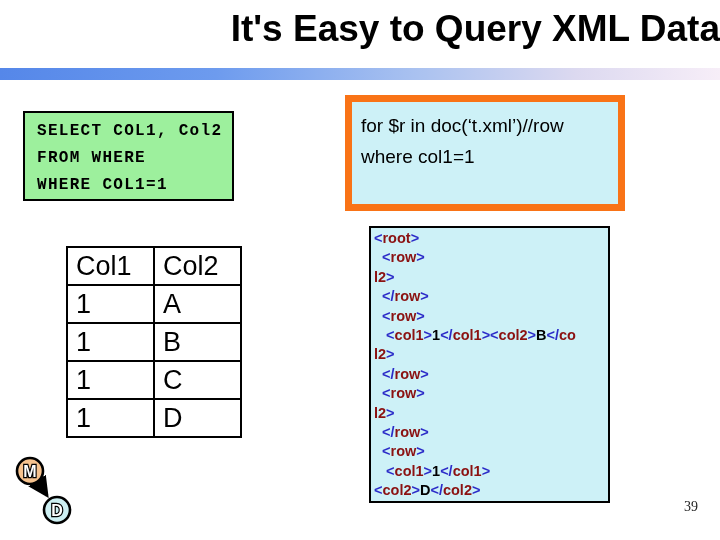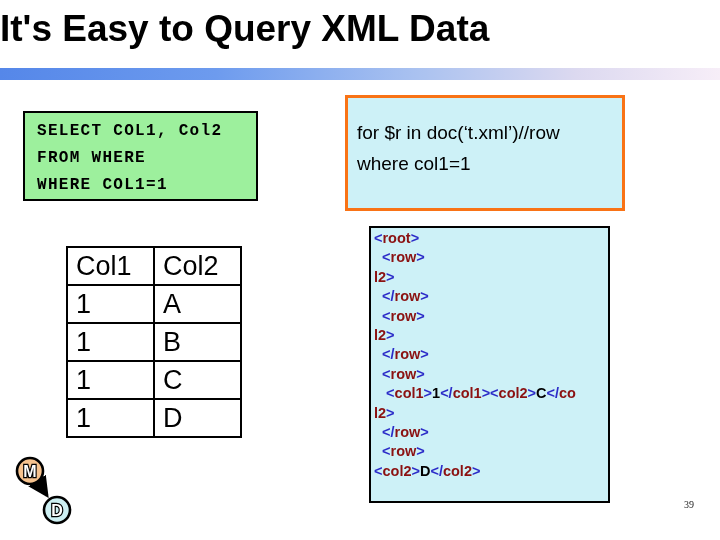--- a/index.html
+++ b/index.html
@@ -5,48 +5,48 @@
   html, body { margin: 0; padding: 0; }
   body {
     width: 720px; height: 540px;
     background: #ffffff;
     position: relative;
     overflow: hidden;
     font-family: "Liberation Sans", sans-serif;
   }
   .slide-title {
     position: absolute; top: 8px; left: 0; width: 720px;
-    text-align: left;
+    text-align: right;
     font-size: 37px; font-weight: bold; color: #000;
     letter-spacing: 0px;
   }
   .accent-bar {
     position: absolute; top: 68px; left: 0; width: 720px; height: 12px;
     background: linear-gradient(to right,
       var(--accent-bar-start) 0%, #6d9bee 30%, #aac2f0 58%,
       #dcd9f0 80%, var(--accent-bar-end) 100%);
   }
   .sql-box {
-    position: absolute; left: 23px; top: 111px; width: 235px; height: 90px;
+    position: absolute; left: 23px; top: 111px; width: 211px; height: 90px;
     background: var(--sql-box-bg);
     border: 2px solid #000;
     box-sizing: border-box;
     padding: 5px 12px;
   }
   .sql-box .code-line {
     font-family: "Liberation Mono", monospace;
     font-size: 16px; font-weight: bold; letter-spacing: 1.3px;
     line-height: 27px; color: #000; white-space: pre;
   }
   .xquery-box {
     position: absolute; left: 345px; top: 95px; width: 280px; height: 116px;
     background: var(--query-box-bg);
-    border: 3px solid #f97316;
+    border: 7px solid #f97316;
     box-sizing: border-box;
-    padding: 19px 9px;
+    padding: 8px 9px;
   }
   .xquery-box .code-line {
     font-size: 19px; line-height: 31px; color: #000; white-space: pre;
   }
   .result-table {
     position: absolute; left: 66px; top: 246px;
     border-collapse: collapse;
     background: #fff;
   }
   .result-table td, .result-table th {
@@ -81,21 +81,21 @@
   .xml-code .xp { color: var(--xml-punct); }
   .xml-code .xn { color: var(--xml-tag); }
   .xml-code .xt { color: #000; }
   .md-diagram {
     position: absolute; left: 10px; top: 452px;
     z-index: 4;
   }
   .page-number {
     position: absolute; left: 684px; top: 499px;
     font-family: "Liberation Serif", serif;
-    font-size: 10px; color: #222;
+    font-size: 14px; color: #222;
   }
 </style>
 </head>
 <body>
 
 <div class="slide-title">It's Easy to Query XML Data</div>
 
 <div class="accent-bar"></div>
 
 <div class="sql-box">
@@ -140,27 +140,28 @@
     </tbody>
 </table>
 
 <div class="xml-box-bg"></div>
 <div class="xml-code">
     <div class="xml-line"><span class="xp">&lt;</span><span class="xn">root</span><span class="xp">&gt;</span></div>
     <div class="xml-line"><span class="xt">  </span><span class="xp">&lt;</span><span class="xn">row</span><span class="xp">&gt;</span></div>
     <div class="xml-line"><span class="xn">l2</span><span class="xp">&gt;</span></div>
     <div class="xml-line"><span class="xt">  </span><span class="xp">&lt;/</span><span class="xn">row</span><span class="xp">&gt;</span></div>
     <div class="xml-line"><span class="xt">  </span><span class="xp">&lt;</span><span class="xn">row</span><span class="xp">&gt;</span></div>
+    <div class="xml-line"><span class="xt">   </span><span class="xp">&lt;</span><span class="xn">col1</span><span class="xp">&gt;</span><span class="xt">1</span><span class="xp">&lt;/</span><span class="xn">col1</span><span class="xp">&gt;&lt;</span><span class="xn">col2</span><span class="xp">&gt;</span><span class="xt">B</span><span class="xp">&lt;/</span><span class="xn">co</span></div>
     <div class="xml-line"><span class="xn">l2</span><span class="xp">&gt;</span></div>
     <div class="xml-line"><span class="xt">  </span><span class="xp">&lt;/</span><span class="xn">row</span><span class="xp">&gt;</span></div>
     <div class="xml-line"><span class="xt">  </span><span class="xp">&lt;</span><span class="xn">row</span><span class="xp">&gt;</span></div>
-    <div class="xml-line"><span class="xt">   </span><span class="xp">&lt;</span><span class="xn">col1</span><span class="xp">&gt;</span><span class="xt">1</span><span class="xp">&lt;/</span><span class="xn">col1</span><span class="xp">&gt;&lt;</span><span class="xn">col2</span><span class="xp">&gt;</span><span class="xt">C</span><span class="xp">&lt;/</span><span class="xn">co</span></div>
     <div class="xml-line"><span class="xn">l2</span><span class="xp">&gt;</span></div>
     <div class="xml-line"><span class="xt">  </span><span class="xp">&lt;/</span><span class="xn">row</span><span class="xp">&gt;</span></div>
     <div class="xml-line"><span class="xt">  </span><span class="xp">&lt;</span><span class="xn">row</span><span class="xp">&gt;</span></div>
+    <div class="xml-line"><span class="xt">   </span><span class="xp">&lt;</span><span class="xn">col1</span><span class="xp">&gt;</span><span class="xt">1</span><span class="xp">&lt;/</span><span class="xn">col1</span><span class="xp">&gt;</span></div>
     <div class="xml-line"><span class="xp">&lt;</span><span class="xn">col2</span><span class="xp">&gt;</span><span class="xt">D</span><span class="xp">&lt;/</span><span class="xn">col2</span><span class="xp">&gt;</span></div>
     <div class="xml-line"></div>
   </div>
 <div class="xml-box-border"></div>
 
 <svg class="md-diagram" width="78" height="86" viewBox="0 0 78 86">
   <defs>
     <marker id="arrowhead" markerWidth="8" markerHeight="8" refX="6" refY="3.5" orient="auto">
       <path d="M0,0 L7,3.5 L0,7 Z" fill="#000"></path>
     </marker>

